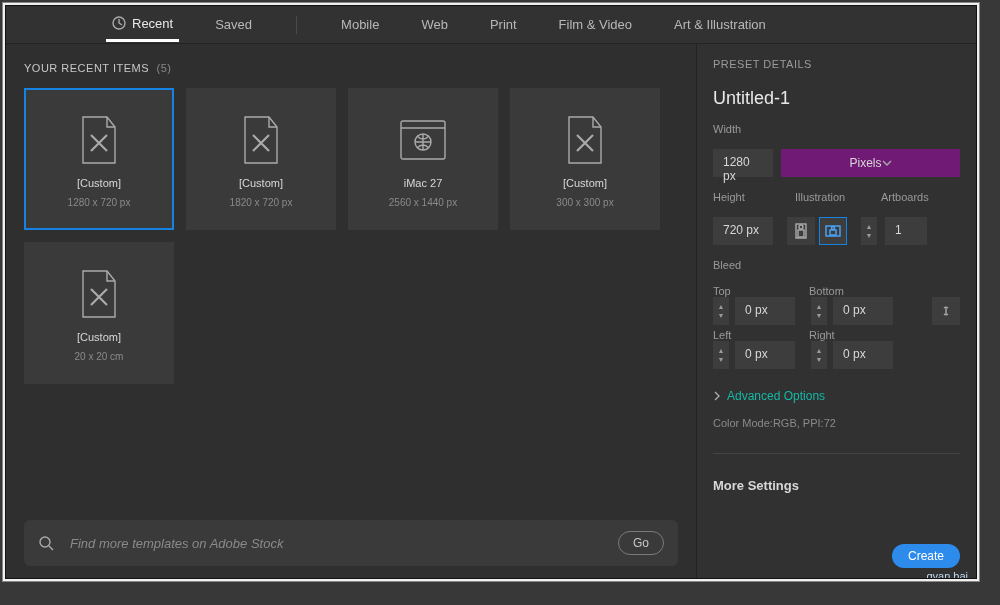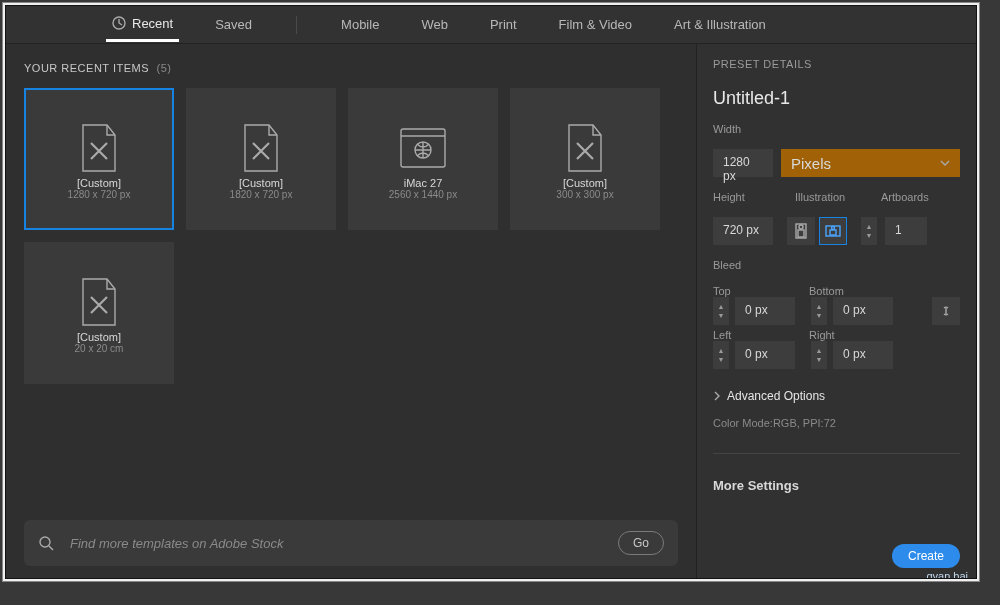--- a/index.html
+++ b/index.html
@@ -11,44 +11,44 @@
 .app { flex: 1; background: #2f2f2f; display: flex; flex-direction: column; border: 1px solid #111; margin: 2px; }
 .tabs { height: 38px; background: #323232; display: flex; align-items: center; border-bottom: 1px solid #222; padding-left: 100px; gap: 30px; }
 .tab { color: #b8b8b8; font-size: 13px; display: flex; align-items: center; gap: 6px; padding: 8px 6px; cursor: pointer; }
 .tab.active { color: #e8e8e8; border-bottom: 3px solid #fff; font-weight: 500; }
 .tab-sep { width: 1px; height: 18px; background: #4a4a4a; margin: 0 8px; }
 .content { flex: 1; display: flex; overflow: hidden; }
 .left { flex: 1; padding: 18px 18px 12px 18px; display: flex; flex-direction: column; background: #2f2f2f; }
 .section-title { color: #c8c8c8; font-size: 11px; letter-spacing: 0.5px; }
 .section-title .count { color: #888; margin-left: 4px; }
 .cards { display: flex; flex-wrap: wrap; gap: 12px; margin-top: 14px; }
-.card { width: 150px; height: 142px; background: #3a3a3a; border: 1px solid #3a3a3a; display: flex; flex-direction: column; align-items: center; justify-content: center; gap: 0; cursor: pointer; }
+.card { width: 150px; height: 142px; background: #3a3a3a; border: 1px solid #3a3a3a; display: flex; flex-direction: column; align-items: center; justify-content: center; gap: 8px; cursor: pointer; }
 .card.selected { border: 2px solid #1683e2; background: #3a3a3a; }
 .card .thumb { width: 50px; height: 58px; display: flex; align-items: center; justify-content: center; }
 .card .name { color: #d8d8d8; font-size: 11px; }
 .card .dims { color: #8a8a8a; font-size: 10px; }
 .search-bar { margin-top: auto; height: 46px; background: #3a3a3a; border-radius: 6px; display: flex; align-items: center; padding: 0 14px; gap: 10px; }
 .search-bar .ph { color: #8a8a8a; font-style: italic; font-size: 13px; flex: 1; margin-left: 6px; }
 .go-btn { border: 1px solid #7a7a7a; border-radius: 14px; color: #c8c8c8; font-size: 12px; padding: 4px 14px; background: transparent; }
 .right { width: 280px; border-left: 1px solid #222; background: #313131; padding: 14px 16px 10px 16px; display: flex; flex-direction: column; gap: 14px; overflow: hidden; }
 .right .hdr { color: #9a9a9a; font-size: 11px; letter-spacing: 0.5px; }
 .doc-name { color: #e8e8e8; font-size: 18px; font-weight: 300; margin-top: 4px; }
 .field-label { color: #9a9a9a; font-size: 11px; }
 .row { display: flex; gap: 8px; align-items: center; }
 .input { background: #3d3d3d; border: none; color: #d8d8d8; font-size: 12px; padding: 6px 10px; height: 28px; }
 .input.w1 { width: 60px; }
 .spin { width: 16px; height: 28px; display: flex; flex-direction: column; justify-content: center; background: #3d3d3d; }
 .spin span { font-size: 7px; color: #9a9a9a; text-align: center; line-height: 9px; }
-.unit-select { flex: 1; background: #a16207; height: 28px; display: flex; align-items: center; justify-content: space-between; padding: 0 10px; color: #d8d8d8; font-size: 15px; }
+.unit-select { flex: 1; background: #701a75; height: 28px; display: flex; align-items: center; justify-content: center; padding: 0 10px; color: #d8d8d8; font-size: 12px; }
 .orient { display: flex; gap: 4px; }
 .orient-btn { width: 28px; height: 28px; background: #3d3d3d; display: flex; align-items: center; justify-content: center; border: 1px solid transparent; }
 .orient-btn.active { border: 1px solid #1683e2; }
 .bleed-grid .row { gap: 6px; }
 .link-box { width: 28px; height: 28px; background: #3d3d3d; display: flex; align-items: center; justify-content: center; }
-.adv { color: #e5e5e5; font-size: 12px; display: flex; align-items: center; gap: 6px; margin-top: 6px; }
+.adv { color: #14b8a6; font-size: 12px; display: flex; align-items: center; gap: 6px; margin-top: 6px; }
 .meta { color: #8a8a8a; font-size: 11px; }
 .hr { height: 1px; background: #444; margin: 10px 0; }
 .more { color: #d8d8d8; font-size: 13px; font-weight: 600; }
 .create-area { margin-top: auto; display: flex; justify-content: flex-end; }
 .create-btn { background: #2d8ceb; color: #fff; border-radius: 14px; padding: 5px 16px; font-size: 12px; position: relative; }
 .watermark { position: absolute; right: -8px; bottom: -14px; color: #c0d8ef; font-size: 11px; }
 svg { stroke: #aaa; fill: none; stroke-width: 1.4; }
 </style>
 </head>
 <body>

